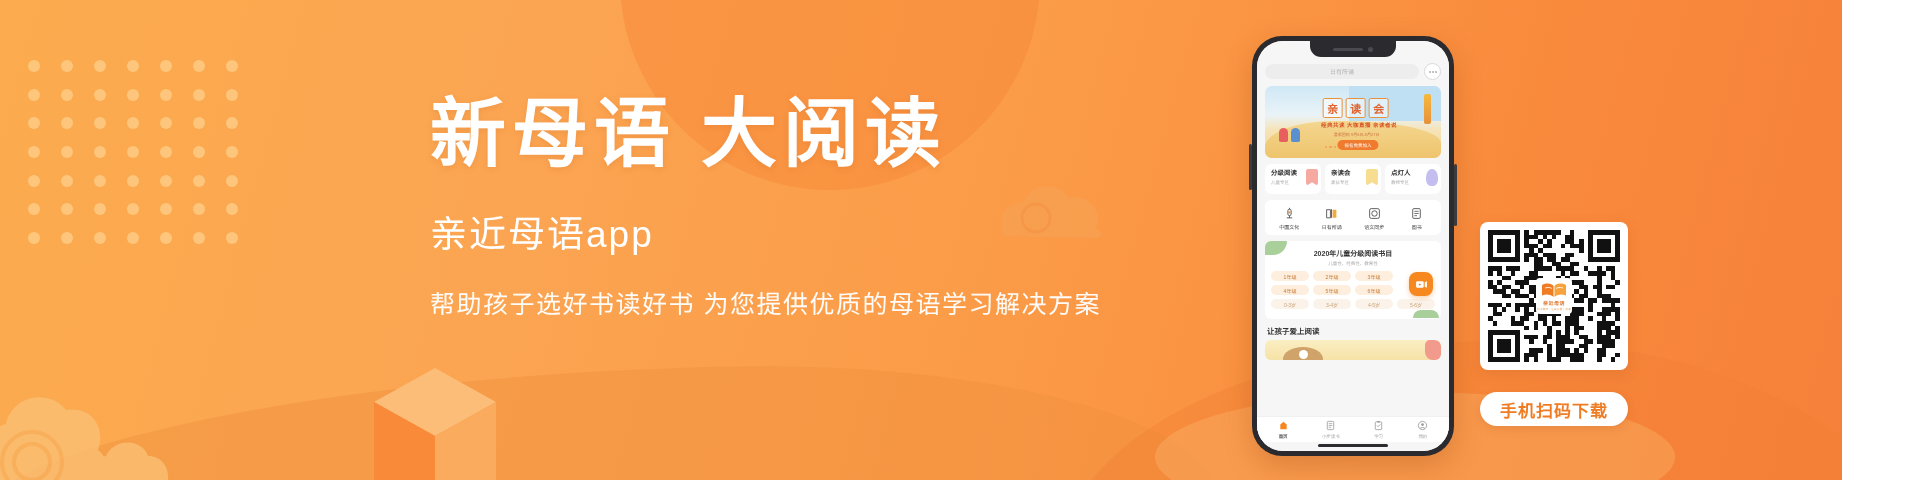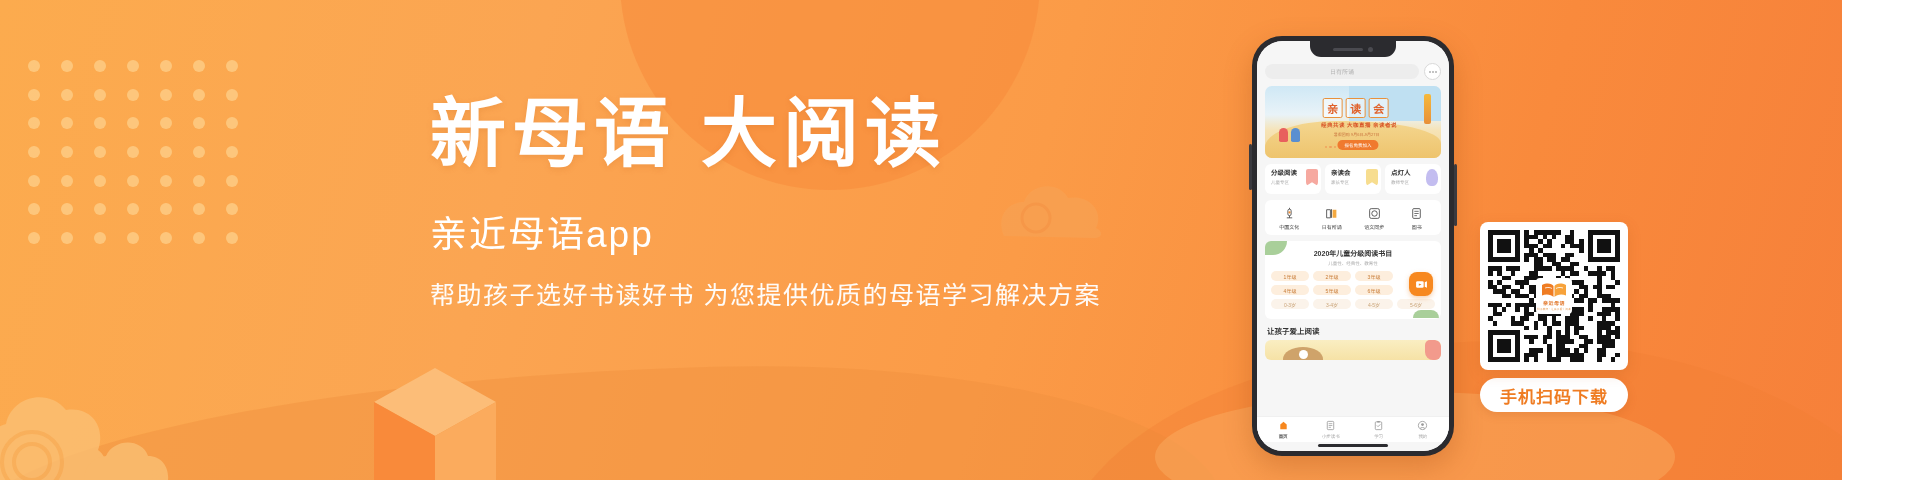--- a/index.html
+++ b/index.html
@@ -57,21 +57,21 @@
     font-family:"Liberation Serif","DejaVu Serif",serif;
     font-weight:700;color:#ffffff;font-size:76px;line-height:1;
     letter-spacing:6px;white-space:nowrap;
     text-shadow:0 2px 6px rgba(186,86,20,.18);
   }
   .subhead{
     margin-top:44px;color:#ffffff;font-size:37px;line-height:1;
     letter-spacing:2px;white-space:nowrap;font-weight:400;
   }
   .tagline{
-    margin-top:30px;color:#ffffff;font-size:25px;line-height:1;
+    margin-top:39px;color:#ffffff;font-size:25px;line-height:1;
     letter-spacing:1.5px;white-space:nowrap;font-weight:400;opacity:.97;
   }
 
   
   .phone{
     position:absolute;left:1252px;top:36px;width:202px;height:420px;
     border-radius:30px;background:#2b2b2f;
     box-shadow:0 10px 28px rgba(150,64,10,.28);
     padding:5px;box-sizing:border-box;
   }
@@ -230,21 +230,21 @@
   .qr-logo{
     position:absolute;left:50%;top:50%;transform:translate(-50%,-50%);
     width:36px;height:36px;background:#fff;border-radius:4px;
     display:flex;flex-direction:column;align-items:center;justify-content:center;gap:1px;
     padding:2px;box-sizing:border-box;
   }
   .qr-logo .book{width:26px;height:16px;position:relative;}
   .qr-logo .ln1{font-size:5px;color:#e2782c;font-weight:700;letter-spacing:.5px;}
   .qr-logo .ln2{font-size:2.6px;color:#e8a05e;letter-spacing:.2px;white-space:nowrap;}
   .qrbtn{
-    margin-top:8px;width:148px;height:34px;border-radius:18px;background:#fff;
+    margin-top:22px;width:148px;height:34px;border-radius:18px;background:#fff;
     color:#ef7c22;font-size:17px;font-weight:700;letter-spacing:1px;
     display:flex;align-items:center;justify-content:center;
     box-shadow:0 3px 10px rgba(170,80,20,.18);
   }
 </style>
 </head>
 <body>
 
 <div class="banner">
 

